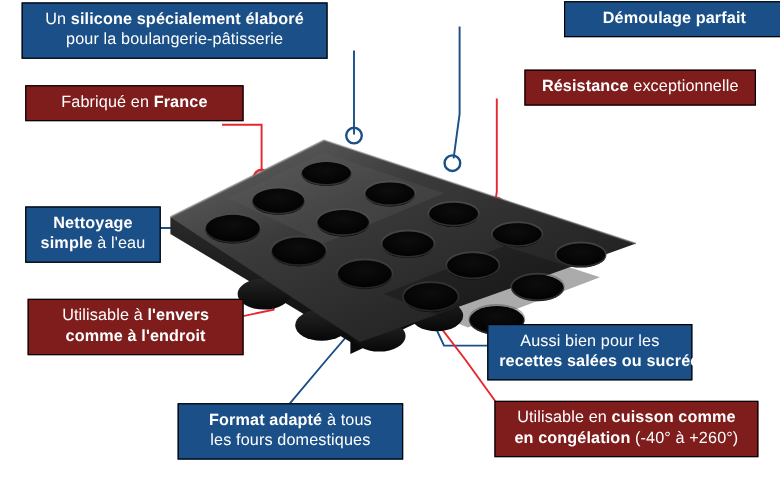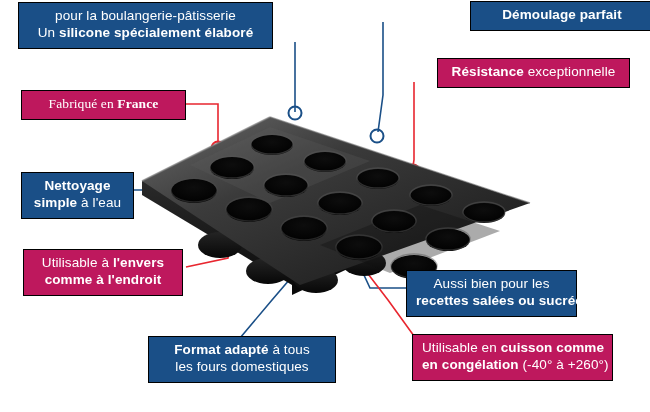--- a/index.html
+++ b/index.html
@@ -23,21 +23,21 @@
     box-sizing: border-box;
     border: 1.5px solid #000;
     color: #ffffff;
     font-size: 13.5px;
     line-height: 1.25;
     text-align: center;
     padding: 5px 9px 6px 9px;
     letter-spacing: 0.1px;
   }
   .callout.blue { background: #1a4f87; }
-  .callout.red  { background: #be185d; text-align: center; }
+  .callout.red  { background: #7f1d1d; text-align: center; }
   .callout b { font-weight: bold; }
   .callout .line { display: block; white-space: nowrap; }
 
   
   .svg-layer {
     position: absolute;
     left: 0; top: 0;
     width: 650px; height: 412px;
     pointer-events: none;
   }
@@ -158,54 +158,54 @@
         <ellipse cx="294" cy="172" rx="23" ry="12" fill="url(#hole)"></ellipse>
         <ellipse cx="294" cy="171" rx="23" ry="12" fill="none" stroke="#4e4e4e" stroke-width="1.4" opacity="0.45"></ellipse>
       </g>
 
       <path d="M22,86 L150,22" fill="none" stroke="#7d7d7d" stroke-width="1.6" opacity="0.7"></path>
       <path d="M150,22 L410,108" fill="none" stroke="#6e6e6e" stroke-width="1.4" opacity="0.6"></path>
     </svg>
   </div>
 
   <div class="callout blue" style="left:18px; top:2px; width:255px;">
+    <span class="line"><span>Un </span><b>silicone spécialement élaboré</b></span>
     <span class="line">pour la boulangerie-pâtisserie</span>
-    <span class="line"><span>Un </span><b>silicone spécialement élaboré</b></span>
   </div>
 
   <div class="callout blue" style="left:470px; top:1px; width:184px;">
     <span class="line"><b>Démoulage parfait</b></span>
   </div>
 
   <div class="callout red" style="left:437px; top:58px; width:193px;">
     <span class="line"><b>Résistance</b><span> exceptionnelle</span></span>
   </div>
 
-  <div class="callout red" style="left:21px; top:90px; width:165px;font-family:Liberation Serif, serif;">
+  <div class="callout red" style="left:21px; top:71px; width:182px;">
     <span class="line"><span>Fabriqué en </span><b>France</b></span>
   </div>
 
   <div class="callout blue" style="left:21px; top:172px; width:113px;">
     <span class="line"><b>Nettoyage</b></span>
     <span class="line"><b>simple</b><span> à l'eau</span></span>
   </div>
 
-  <div class="callout red" style="left:23px; top:249px; width:160px;">
+  <div class="callout red" style="left:23px; top:249px; width:180px;">
     <span class="line"><span>Utilisable à </span><b>l'envers</b></span>
     <span class="line"><b>comme à l'endroit</b></span>
   </div>
 
   <div class="callout blue" style="left:406px; top:270px; width:171px;">
     <span class="line">Aussi bien pour les</span>
     <span class="line"><b>recettes salées ou sucrées</b></span>
   </div>
 
   <div class="callout blue" style="left:148px; top:336px; width:188px;">
     <span class="line"><b>Format adapté</b><span> à tous</span></span>
     <span class="line">les fours domestiques</span>
   </div>
 
-  <div class="callout red" style="left:412px; top:334px; width:201px;">
+  <div class="callout red" style="left:412px; top:334px; width:220px;">
     <span class="line"><span>Utilisable en </span><b>cuisson comme</b></span>
     <span class="line"><b>en congélation</b><span> (-40° à +260°)</span></span>
   </div>
 
 </div>
 
 </body></html>

